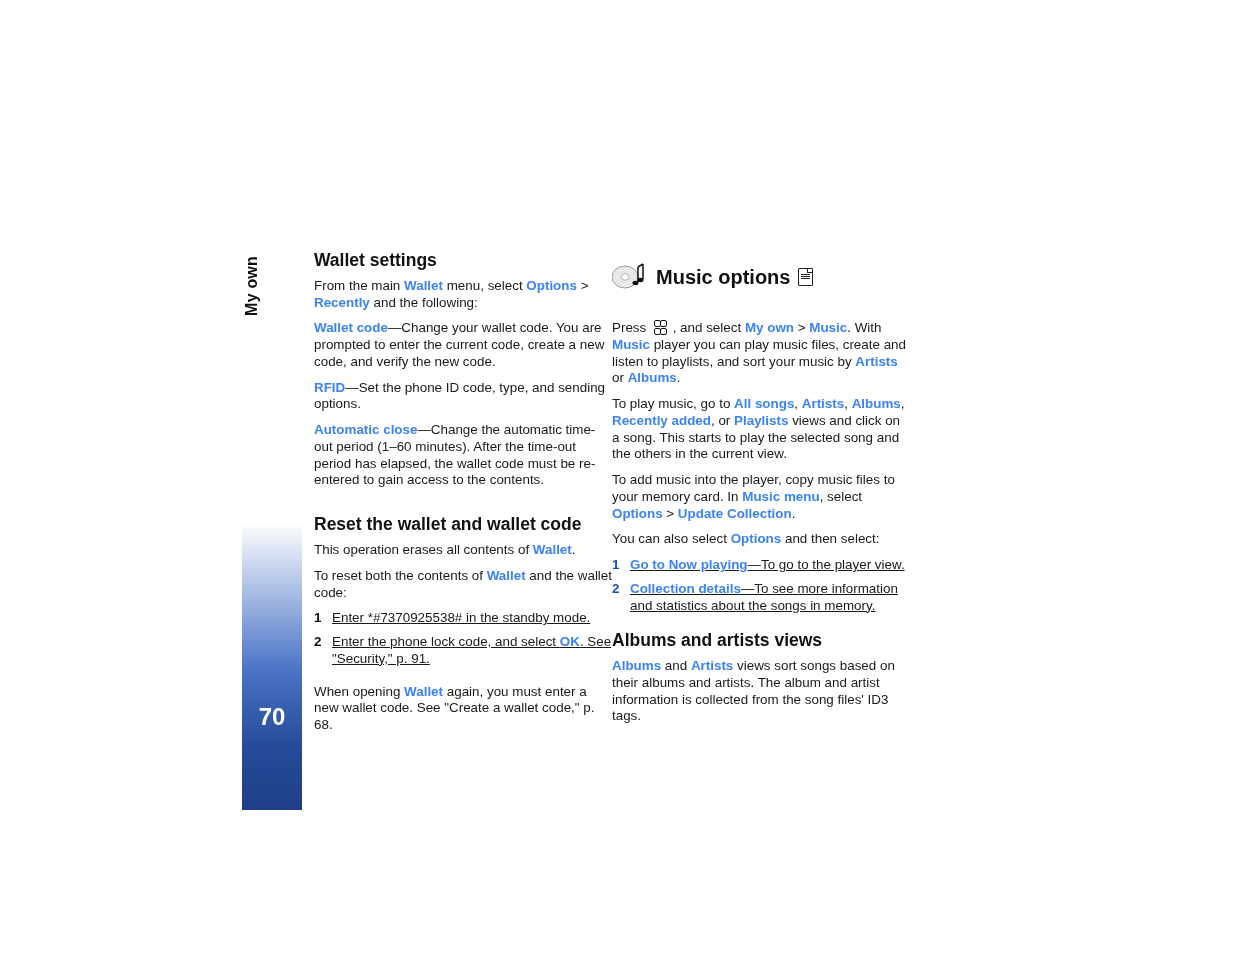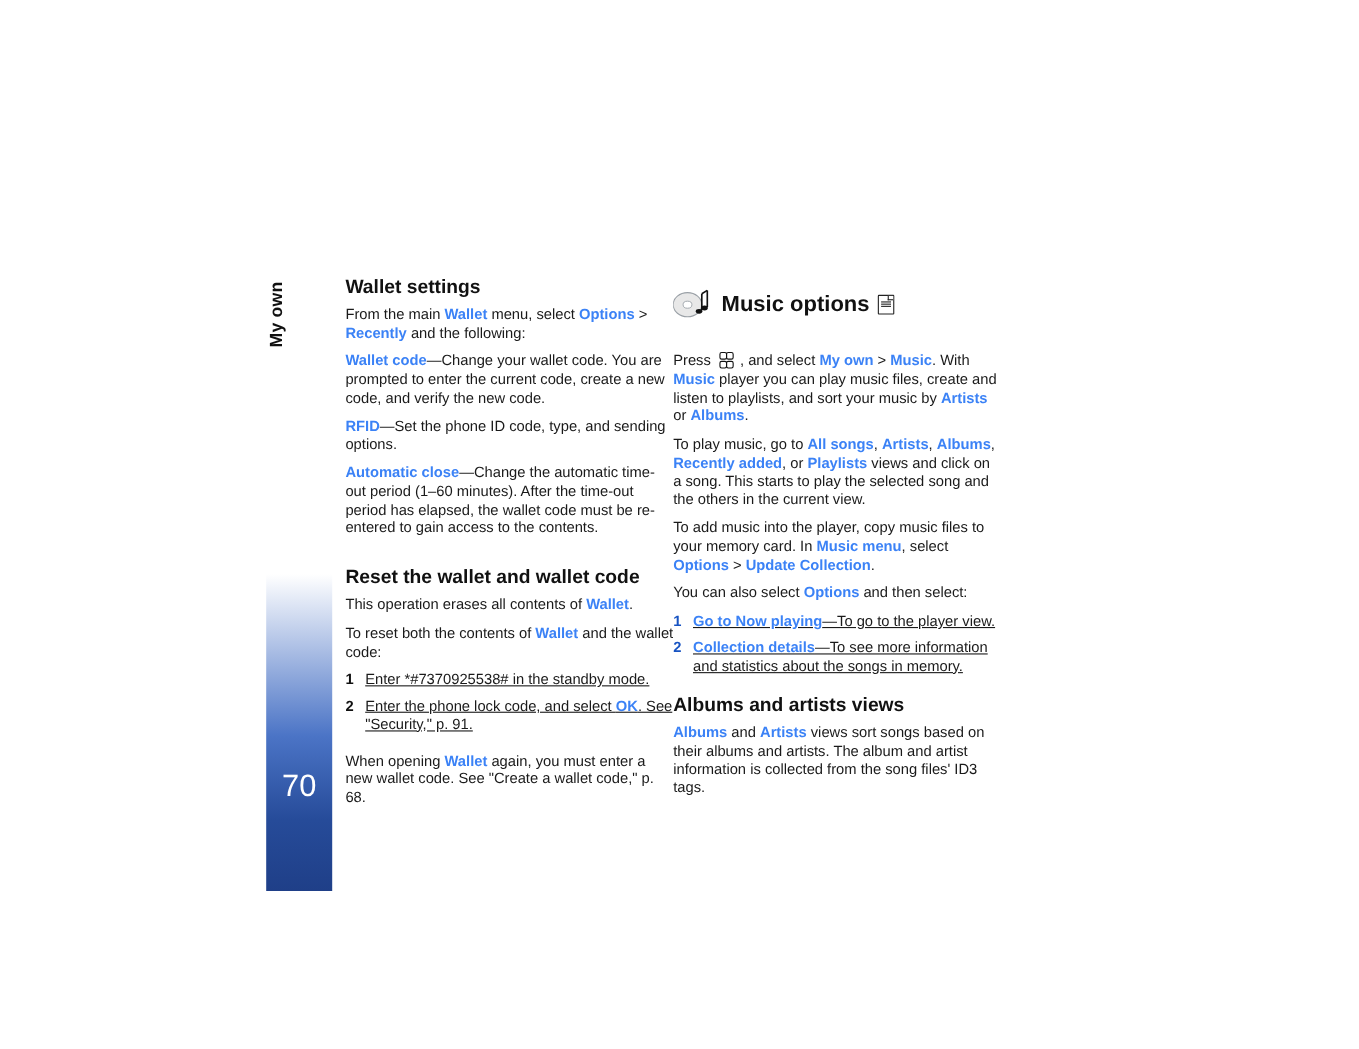--- a/index.html
+++ b/index.html
@@ -54,22 +54,22 @@
     transform: rotate(180deg);
     text-align: center;
   }
   .page-number {
     position: absolute;
     bottom: 78px;
     left: 0;
     width: 60px;
     text-align: center;
     color: #ffffff;
-    font-size: 28px;
-    font-weight: 400;
+    font-size: 24px;
+    font-weight: 700;
   }
   .content {
     position: absolute;
     left: 314px;
     top: 250px;
     width: 616px;
     display: flex;
   }
   .col {
     width: 298px;

